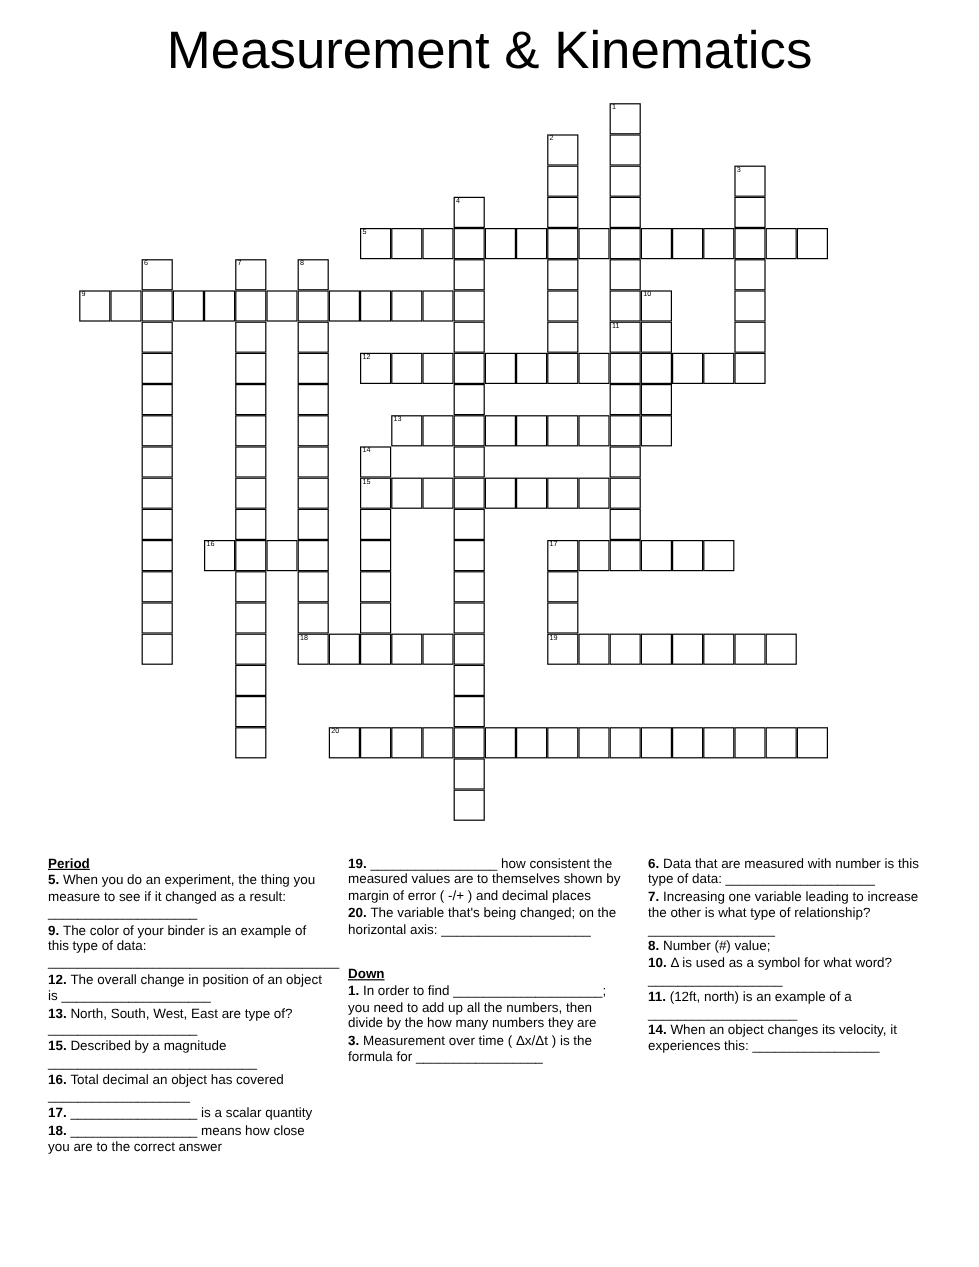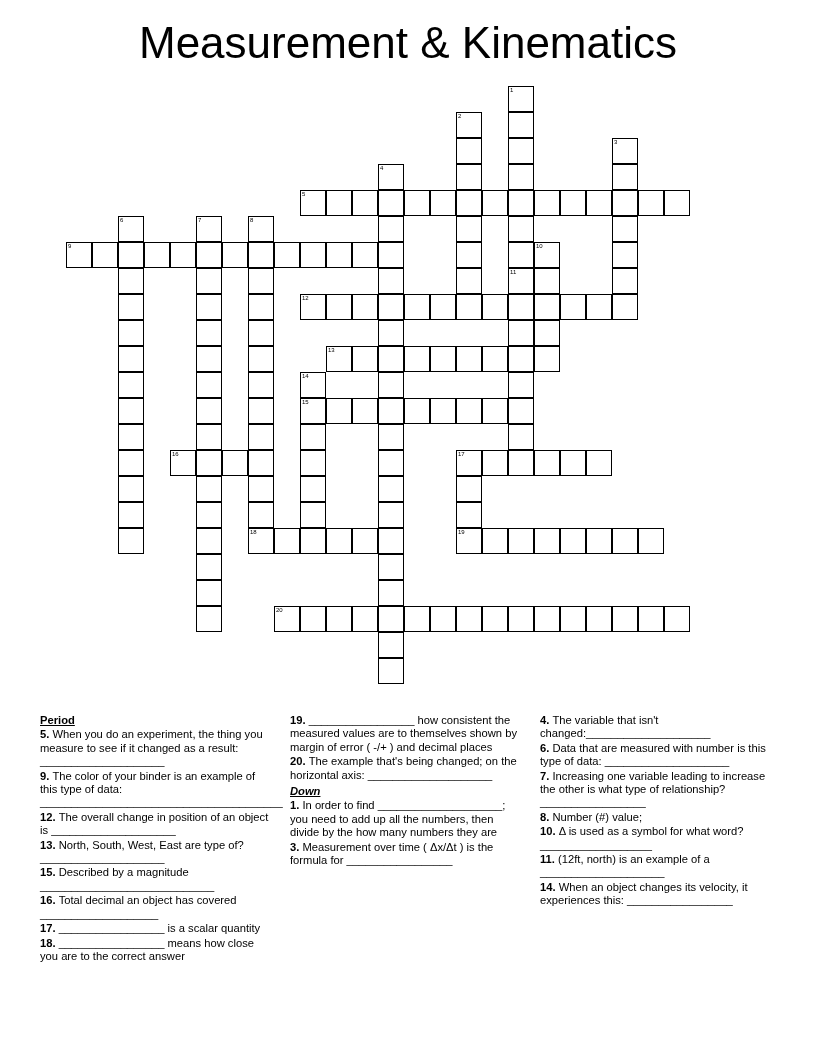--- a/index.html
+++ b/index.html
@@ -97,21 +97,21 @@
   }
   .col p {
     margin: 0 0 1px 0;
     text-align: left;
   }
   .sec-head {
     font-weight: bold;
     text-decoration: underline;
     margin-bottom: 2px;
   }
-  .sec-head.down { margin-top: 3px; font-style: italic; }
+  .sec-head.down { margin-top: 24px; }
   .cno { font-weight: bold; }
 </style>
 </head>
 <body>
 
 <div class="page">
 
 
   <h1 class="title">Measurement &amp; Kinematics</h1>
 
@@ -349,32 +349,31 @@
           <p><span class="cno">15. </span><span>Described by a magnitude ____________________________</span></p>
           <p><span class="cno">16. </span><span>Total decimal an object has covered ___________________</span></p>
           <p><span class="cno">17. </span><span>_________________ is a scalar quantity</span></p>
           <p><span class="cno">18. </span><span>_________________ means how close you are to the correct answer</span></p>
         </div>
     </div>
 
     <div class="col">
       <div id="across-col2">
           <p><span class="cno">19. </span><span>_________________ how consistent the measured values are to themselves shown by margin of error ( -/+ ) and decimal places</span></p>
-          <p><span class="cno">20. </span><span>The example that's being changed; on the horizontal axis: ____________________</span></p>
+          <p><span class="cno">20. </span><span>The variable that's being changed; on the horizontal axis: ____________________</span></p>
         </div>
       <p class="sec-head down">Down</p>
       <div id="down-col1">
           <p><span class="cno">1. </span><span>In order to find ____________________; you need to add up all the numbers, then divide by the how many numbers they are</span></p>
           <p><span class="cno">3. </span><span>Measurement over time ( Δx/Δt ) is the formula for _________________</span></p>
         </div>
     </div>
 
     <div class="col">
       <div id="down-col2">
-          <p><span class="cno">4. </span><span>The variable that isn't changed:____________________</span></p>
           <p><span class="cno">6. </span><span>Data that are measured with number is this type of data: ____________________</span></p>
           <p><span class="cno">7. </span><span>Increasing one variable leading to increase the other is what type of relationship? _________________</span></p>
           <p><span class="cno">8. </span><span>Number (#) value;</span></p>
           <p><span class="cno">10. </span><span>Δ is used as a symbol for what word? __________________</span></p>
           <p><span class="cno">11. </span><span>(12ft, north) is an example of a ____________________</span></p>
           <p><span class="cno">14. </span><span>When an object changes its velocity, it experiences this: _________________</span></p>
         </div>
     </div>
 
   </div>

